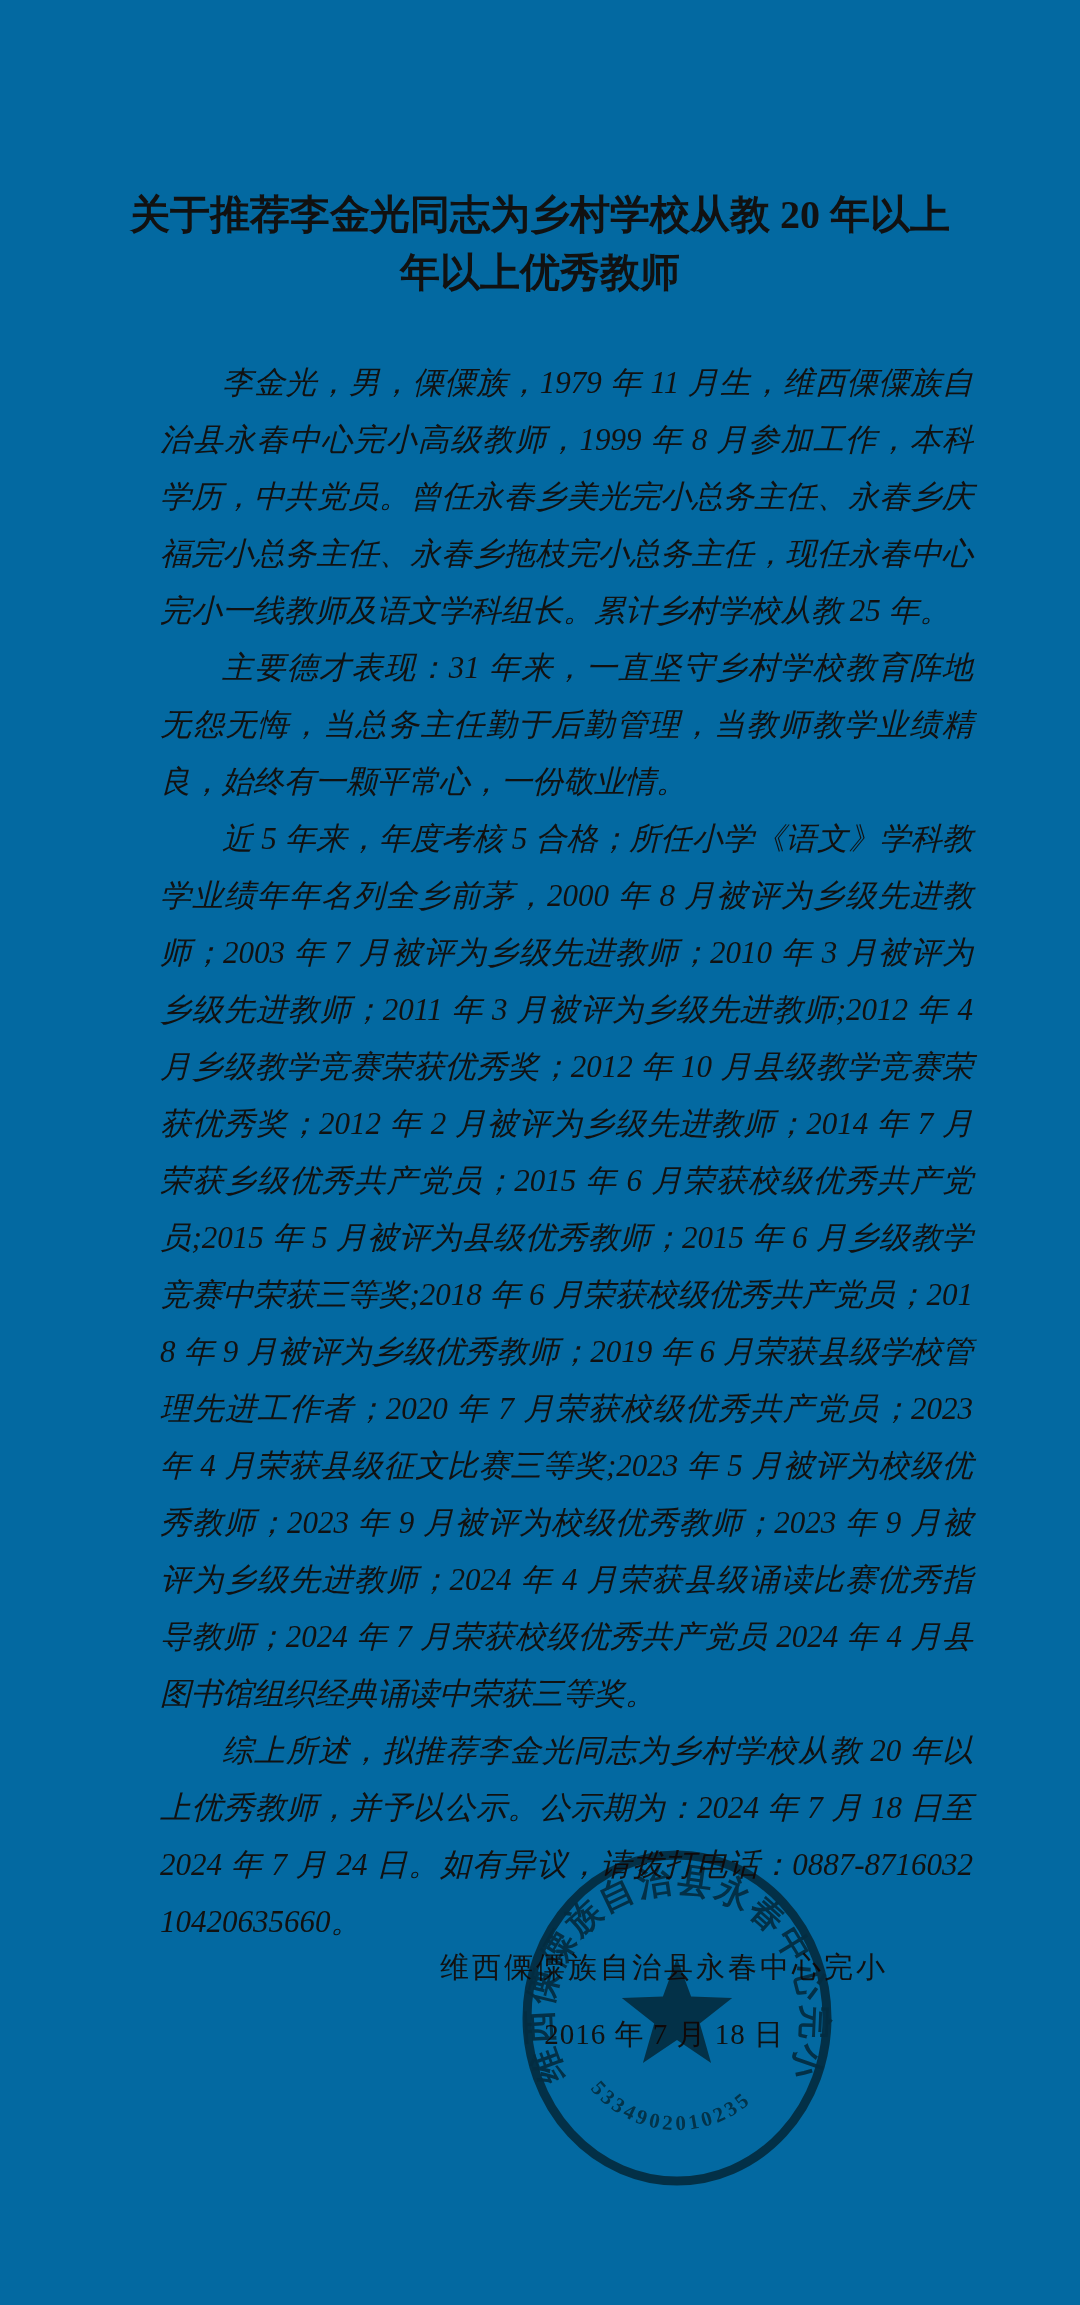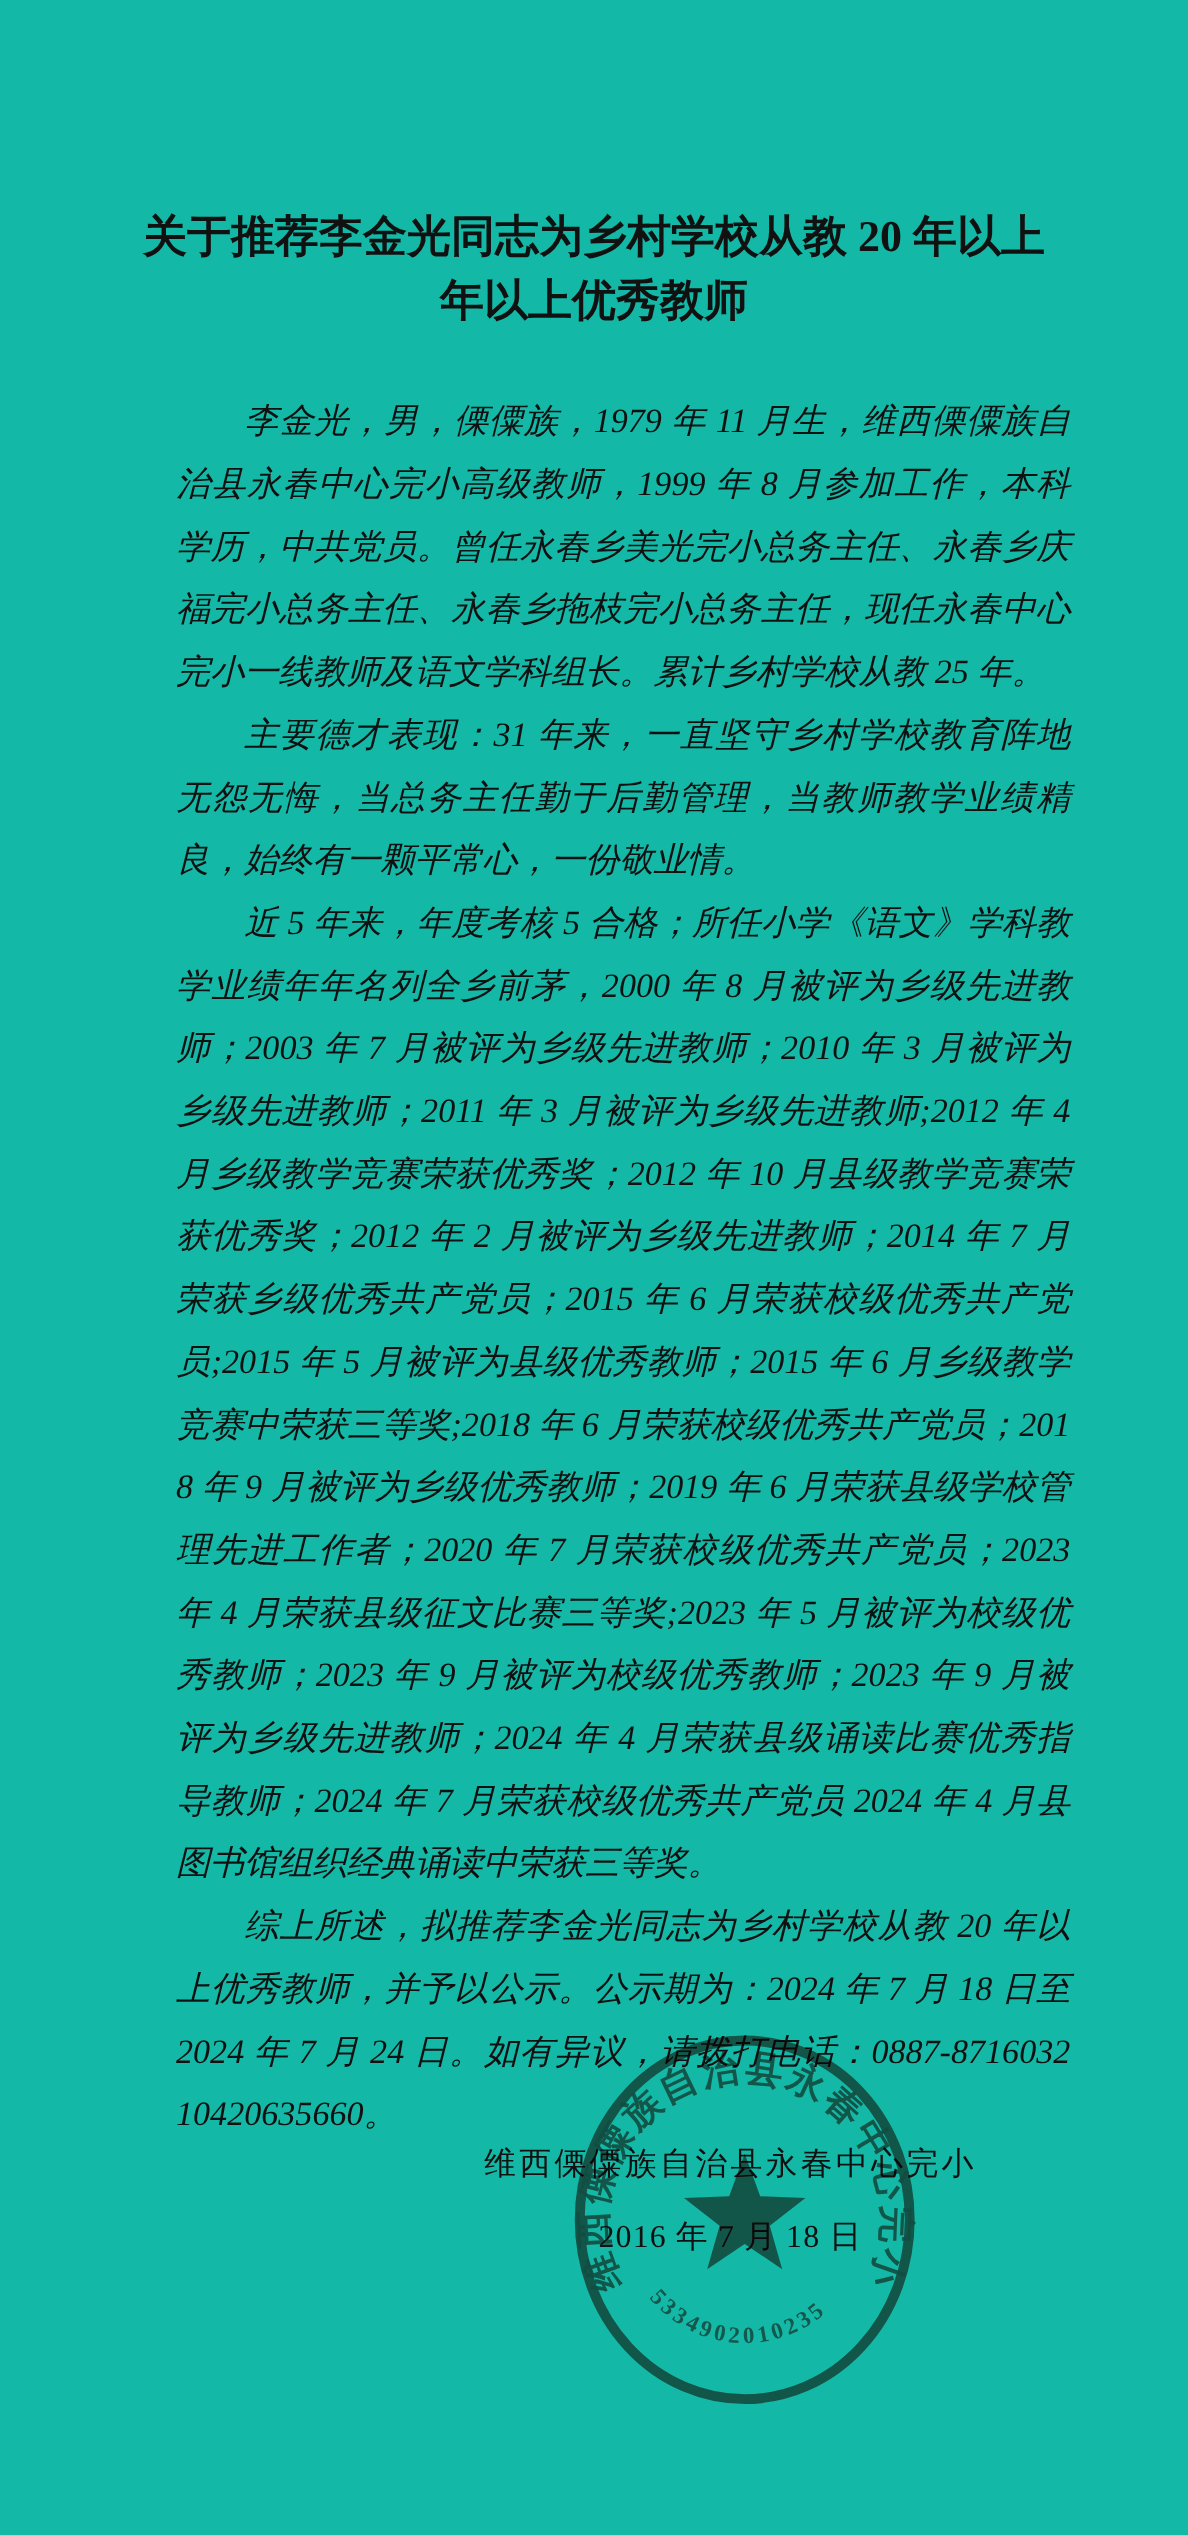--- a/index.html
+++ b/index.html
@@ -2,21 +2,21 @@
 <html><head>
 <meta charset="utf-8">
 <style>
   * { margin: 0; padding: 0; box-sizing: border-box; }
   html, body { background: #e8e8e8; }
   .page {
     position: relative;
     width: 1080px;
     height: 2305px;
     margin: 0 auto;
-    background: #14b8a6;
+    background: #0369a1;
     font-family: "Liberation Serif", "DejaVu Serif", serif;
     color: #111111;
     overflow: hidden;
   }
   .doc-title {
     padding-top: 186px;
     text-align: center;
     font-size: 40px;
     font-weight: bold;
     line-height: 58px;

